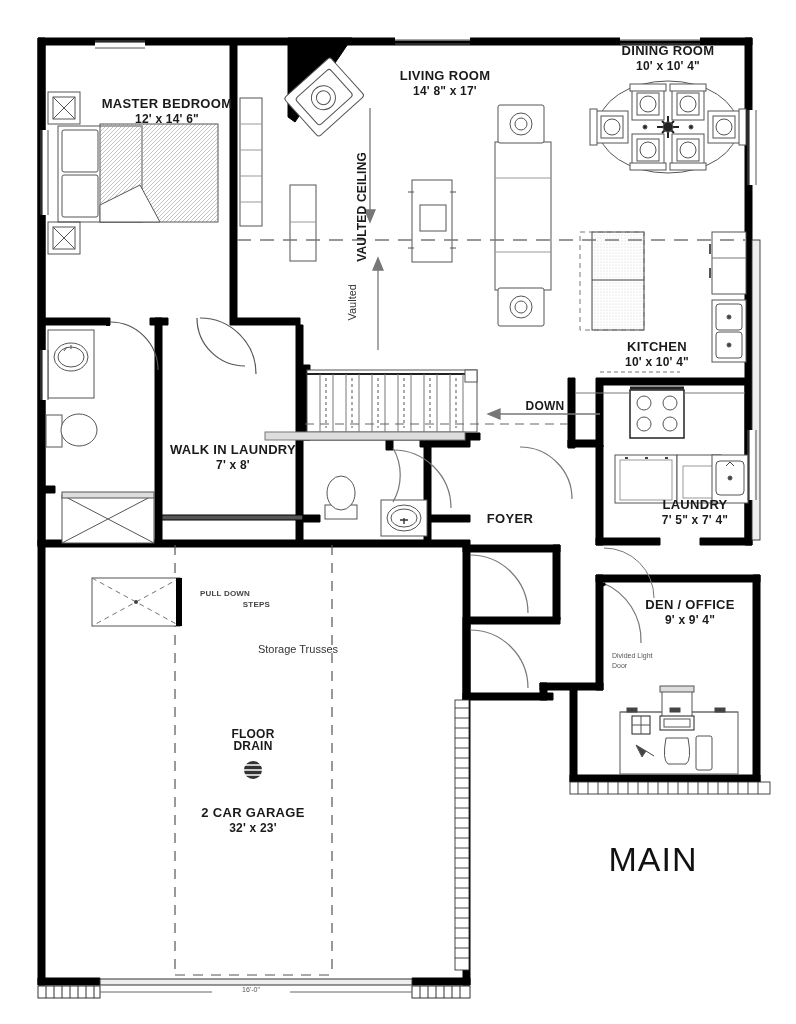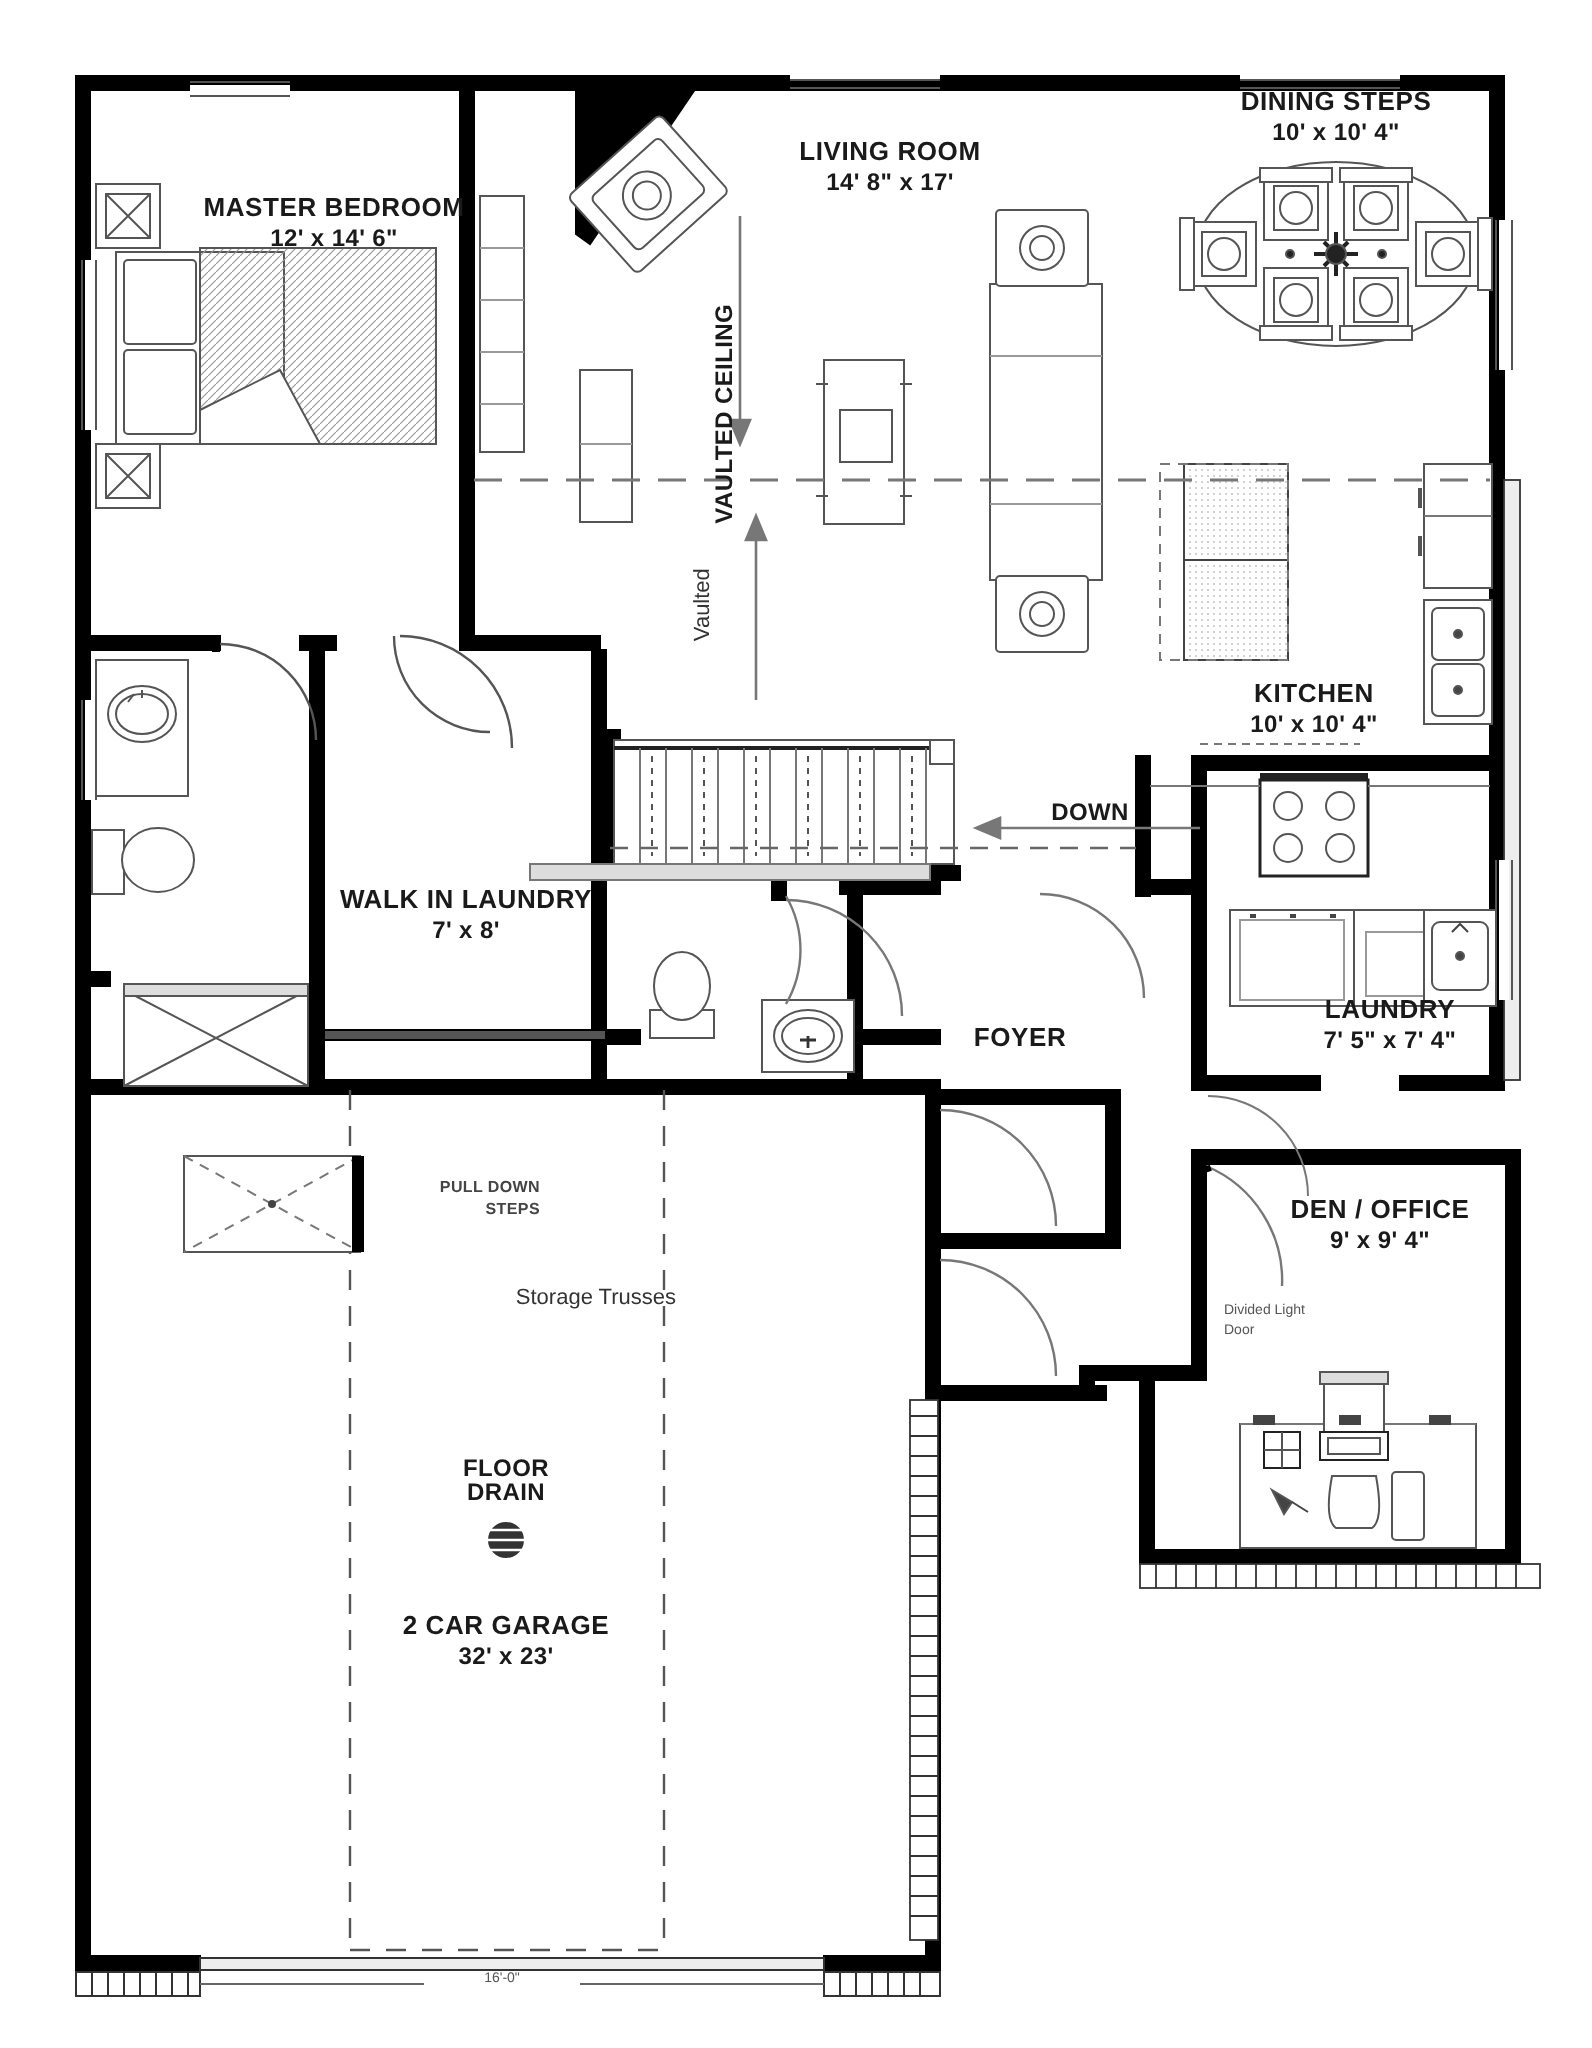--- a/index.html
+++ b/index.html
@@ -430,21 +430,21 @@
     <path d="M290,992 L412,992"></path>
   </g>
 </svg>
 
 <div class="lbl room-name" style="left:72px;top:97px;width:190px;">MASTER BEDROOM</div>
 <div class="lbl room-dim" style="left:72px;top:113px;width:190px;">12' x 14' 6"</div>
 
 <div class="lbl room-name" style="left:350px;top:69px;width:190px;">LIVING ROOM</div>
 <div class="lbl room-dim" style="left:350px;top:85px;width:190px;">14' 8" x 17'</div>
 
-<div class="lbl room-name" style="left:570px;top:44px;width:196px;">DINING STEPS</div>
+<div class="lbl room-name" style="left:570px;top:44px;width:196px;">DINING ROOM</div>
 <div class="lbl room-dim" style="left:570px;top:60px;width:196px;">10' x 10' 4"</div>
 
 <div class="lbl room-name" style="left:582px;top:340px;width:150px;">KITCHEN</div>
 <div class="lbl room-dim" style="left:582px;top:356px;width:150px;">10' x 10' 4"</div>
 
 <div class="lbl room-name" style="left:620px;top:498px;width:150px;">LAUNDRY</div>
 <div class="lbl room-dim" style="left:620px;top:514px;width:150px;">7' 5" x 7' 4"</div>
 
 <div class="lbl room-name" style="left:610px;top:598px;width:160px;">DEN / OFFICE</div>
 <div class="lbl room-dim" style="left:610px;top:614px;width:160px;">9' x 9' 4"</div>
@@ -456,27 +456,28 @@
 <div class="lbl room-dim" style="left:178px;top:822px;width:150px;">32' x 23'</div>
 
 <div class="lbl room-name" style="left:455px;top:512px;width:110px;">FOYER</div>
 
 <div class="lbl room-dim rot90" style="left:273px;top:200px;width:180px;">VAULTED CEILING</div>
 
 <div class="lbl note rot90" style="left:307px;top:296px;width:90px;">Vaulted</div>
 
 <div class="lbl room-dim" style="left:495px;top:400px;width:100px;">DOWN</div>
 
-<div class="lbl note-sm" style="left:180px;top:589px;width:90px;text-align:right;">PULL DOWN</div>
+<div class="lbl note-sm" style="left:180px;top:589px;width:90px;text-align:center;">PULL DOWN</div>
 <div class="lbl note-sm" style="left:180px;top:600px;width:90px;text-align:right;">STEPS</div>
 
 <div class="lbl note" style="left:178px;top:643px;width:160px;text-align:right;">Storage Trusses</div>
 
 <div class="lbl room-dim" style="left:193px;top:728px;width:120px;">FLOOR</div>
 <div class="lbl room-dim" style="left:193px;top:740px;width:120px;">DRAIN</div>
 
 <div class="lbl tiny" style="left:612px;top:652px;width:90px;text-align:left;">Divided Light</div>
 <div class="lbl tiny" style="left:612px;top:662px;width:90px;text-align:left;">Door</div>
 
 <div class="lbl tiny" style="left:216px;top:986px;width:70px;">16'-0"</div>
 
+<div class="lbl title" style="left:520px;top:840px;width:266px;">MAIN</div>
 
 </div>
 
 </body></html>

